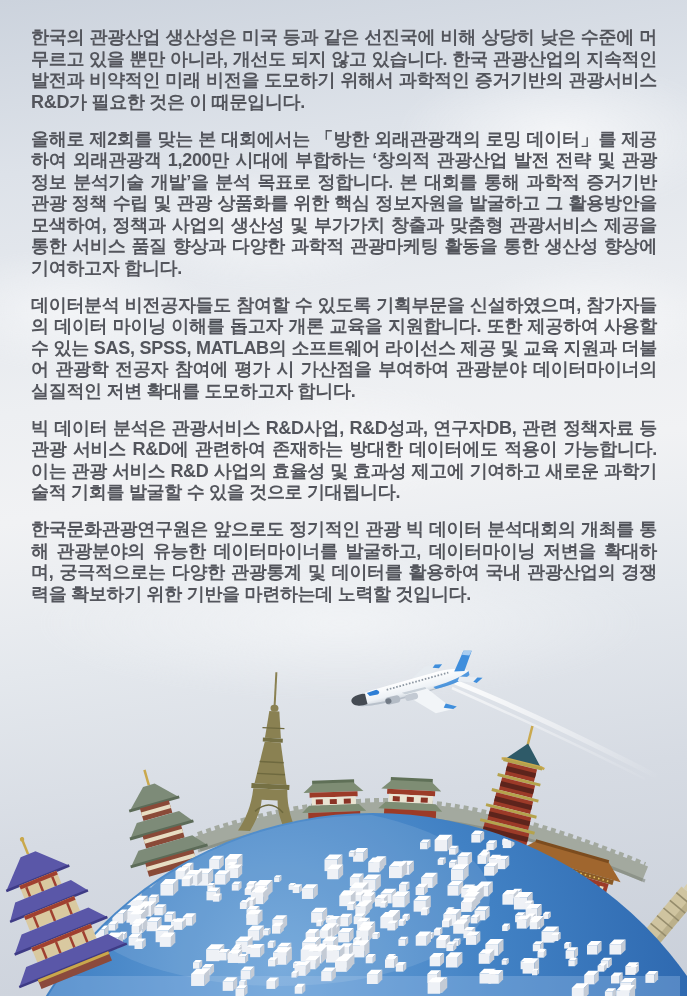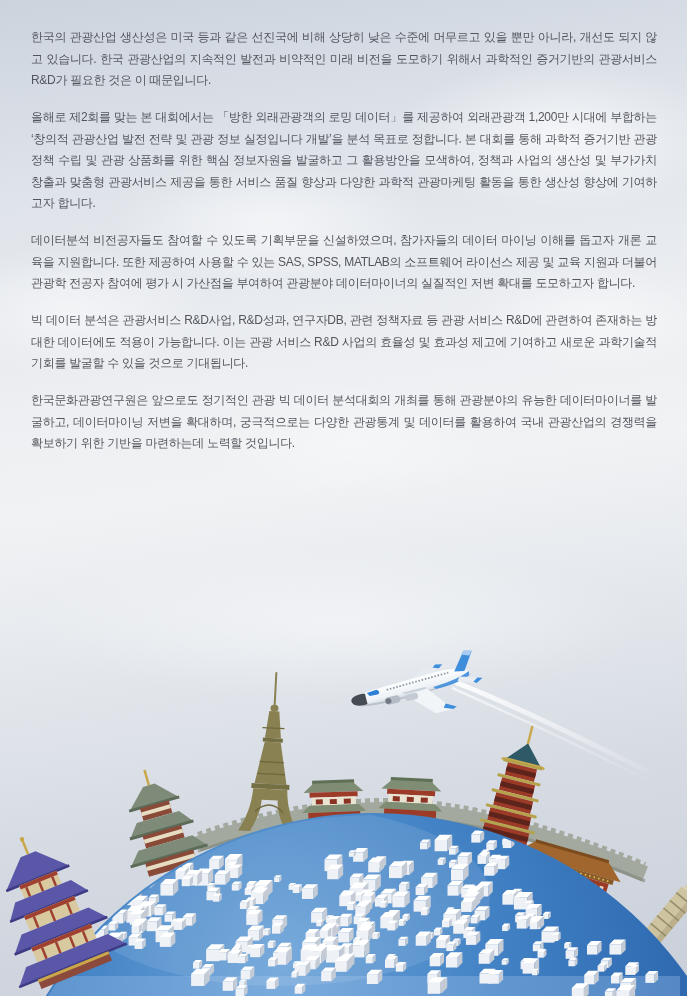--- a/index.html
+++ b/index.html
@@ -10,40 +10,40 @@
   .cloud{position:absolute;pointer-events:none;
     background:radial-gradient(closest-side,rgba(255,255,255,.85),rgba(255,255,255,0));
     filter:blur(7px);border-radius:50%;}
   .c1{left:396px;top:62px;width:330px;height:150px;opacity:.8;}
   .c2{left:110px;top:158px;width:320px;height:130px;opacity:.7;}
   .c3{left:-70px;top:250px;width:280px;height:120px;opacity:.6;}
   .c4{left:470px;top:262px;width:250px;height:110px;opacity:.6;}
   .c5{left:30px;top:548px;width:620px;height:150px;opacity:.55;}
   .c6{left:200px;top:386px;width:300px;height:110px;opacity:.45;}
   .text-block{position:absolute;left:31px;top:27px;width:626px;
-    color:#53555c;font-size:12px;line-height:21.5px;text-align:justify;
-    letter-spacing:-0.3px;font-weight:400;}
+    color:#53555c;font-size:18px;line-height:21.5px;text-align:justify;
+    letter-spacing:-0.3px;font-weight:700;}
   .text-block p{margin:0 0 15.5px 0;}
   .illus{position:absolute;left:0;top:646px;width:687px;height:350px;display:block;}
 </style>
 </head>
 <body>
 
 <div class="poster">
 
   <div class="cloud c1"></div>
   <div class="cloud c2"></div>
   <div class="cloud c3"></div>
   <div class="cloud c4"></div>
   <div class="cloud c5"></div>
   <div class="cloud c6"></div>
 
   <div class="text-block">
     <p>한국의 관광산업 생산성은 미국 등과 같은 선진국에 비해 상당히 낮은 수준에 머무르고 있을 뿐만 아니라, 개선도 되지 않고 있습니다. 한국 관광산업의 지속적인 발전과 비약적인 미래 비전을 도모하기 위해서 과학적인 증거기반의 관광서비스 R&amp;D가 필요한 것은 이 때문입니다.</p>
-    <p>올해로 제2회를 맞는 본 대회에서는 「방한 외래관광객의 로밍 데이터」를 제공하여 외래관광객 1,200만 시대에 부합하는 ‘창의적 관광산업 발전 전략 및 관광 정보 실정입니다 개발’을 분석 목표로 정합니다. 본 대회를 통해 과학적 증거기반 관광 정책 수립 및 관광 상품화를 위한 핵심 정보자원을 발굴하고 그 활용방안을 모색하여, 정책과 사업의 생산성 및 부가가치 창출과 맞춤형 관광서비스 제공을 통한 서비스 품질 향상과 다양한 과학적 관광마케팅 활동을 통한 생산성 향상에 기여하고자 합니다.</p>
+    <p>올해로 제2회를 맞는 본 대회에서는 「방한 외래관광객의 로밍 데이터」를 제공하여 외래관광객 1,200만 시대에 부합하는 ‘창의적 관광산업 발전 전략 및 관광 정보 분석기술 개발’을 분석 목표로 정합니다. 본 대회를 통해 과학적 증거기반 관광 정책 수립 및 관광 상품화를 위한 핵심 정보자원을 발굴하고 그 활용방안을 모색하여, 정책과 사업의 생산성 및 부가가치 창출과 맞춤형 관광서비스 제공을 통한 서비스 품질 향상과 다양한 과학적 관광마케팅 활동을 통한 생산성 향상에 기여하고자 합니다.</p>
     <p>데이터분석 비전공자들도 참여할 수 있도록 기획부문을 신설하였으며, 참가자들의 데이터 마이닝 이해를 돕고자 개론 교육을 지원합니다. 또한 제공하여 사용할 수 있는 SAS, SPSS, MATLAB의 소프트웨어 라이선스 제공 및 교육 지원과 더불어 관광학 전공자 참여에 평가 시 가산점을 부여하여 관광분야 데이터마이너의 실질적인 저변 확대를 도모하고자 합니다.</p>
     <p>빅 데이터 분석은 관광서비스 R&amp;D사업, R&amp;D성과, 연구자DB, 관련 정책자료 등 관광 서비스 R&amp;D에 관련하여 존재하는 방대한 데이터에도 적용이 가능합니다. 이는 관광 서비스 R&amp;D 사업의 효율성 및 효과성 제고에 기여하고 새로운 과학기술적 기회를 발굴할 수 있을 것으로 기대됩니다.</p>
     <p>한국문화관광연구원은 앞으로도 정기적인 관광 빅 데이터 분석대회의 개최를 통해 관광분야의 유능한 데이터마이너를 발굴하고, 데이터마이닝 저변을 확대하며, 궁극적으로는 다양한 관광통계 및 데이터를 활용하여 국내 관광산업의 경쟁력을 확보하기 위한 기반을 마련하는데 노력할 것입니다.</p>
   </div>
 
   <svg class="illus" viewBox="0 0 687 350" xmlns="http://www.w3.org/2000/svg">
     <defs>
       <radialGradient id="gGlobe" cx="38%" cy="20%" r="95%">
         <stop offset="0%" stop-color="#6aa2d8"></stop>
         <stop offset="30%" stop-color="#4181c4"></stop>

